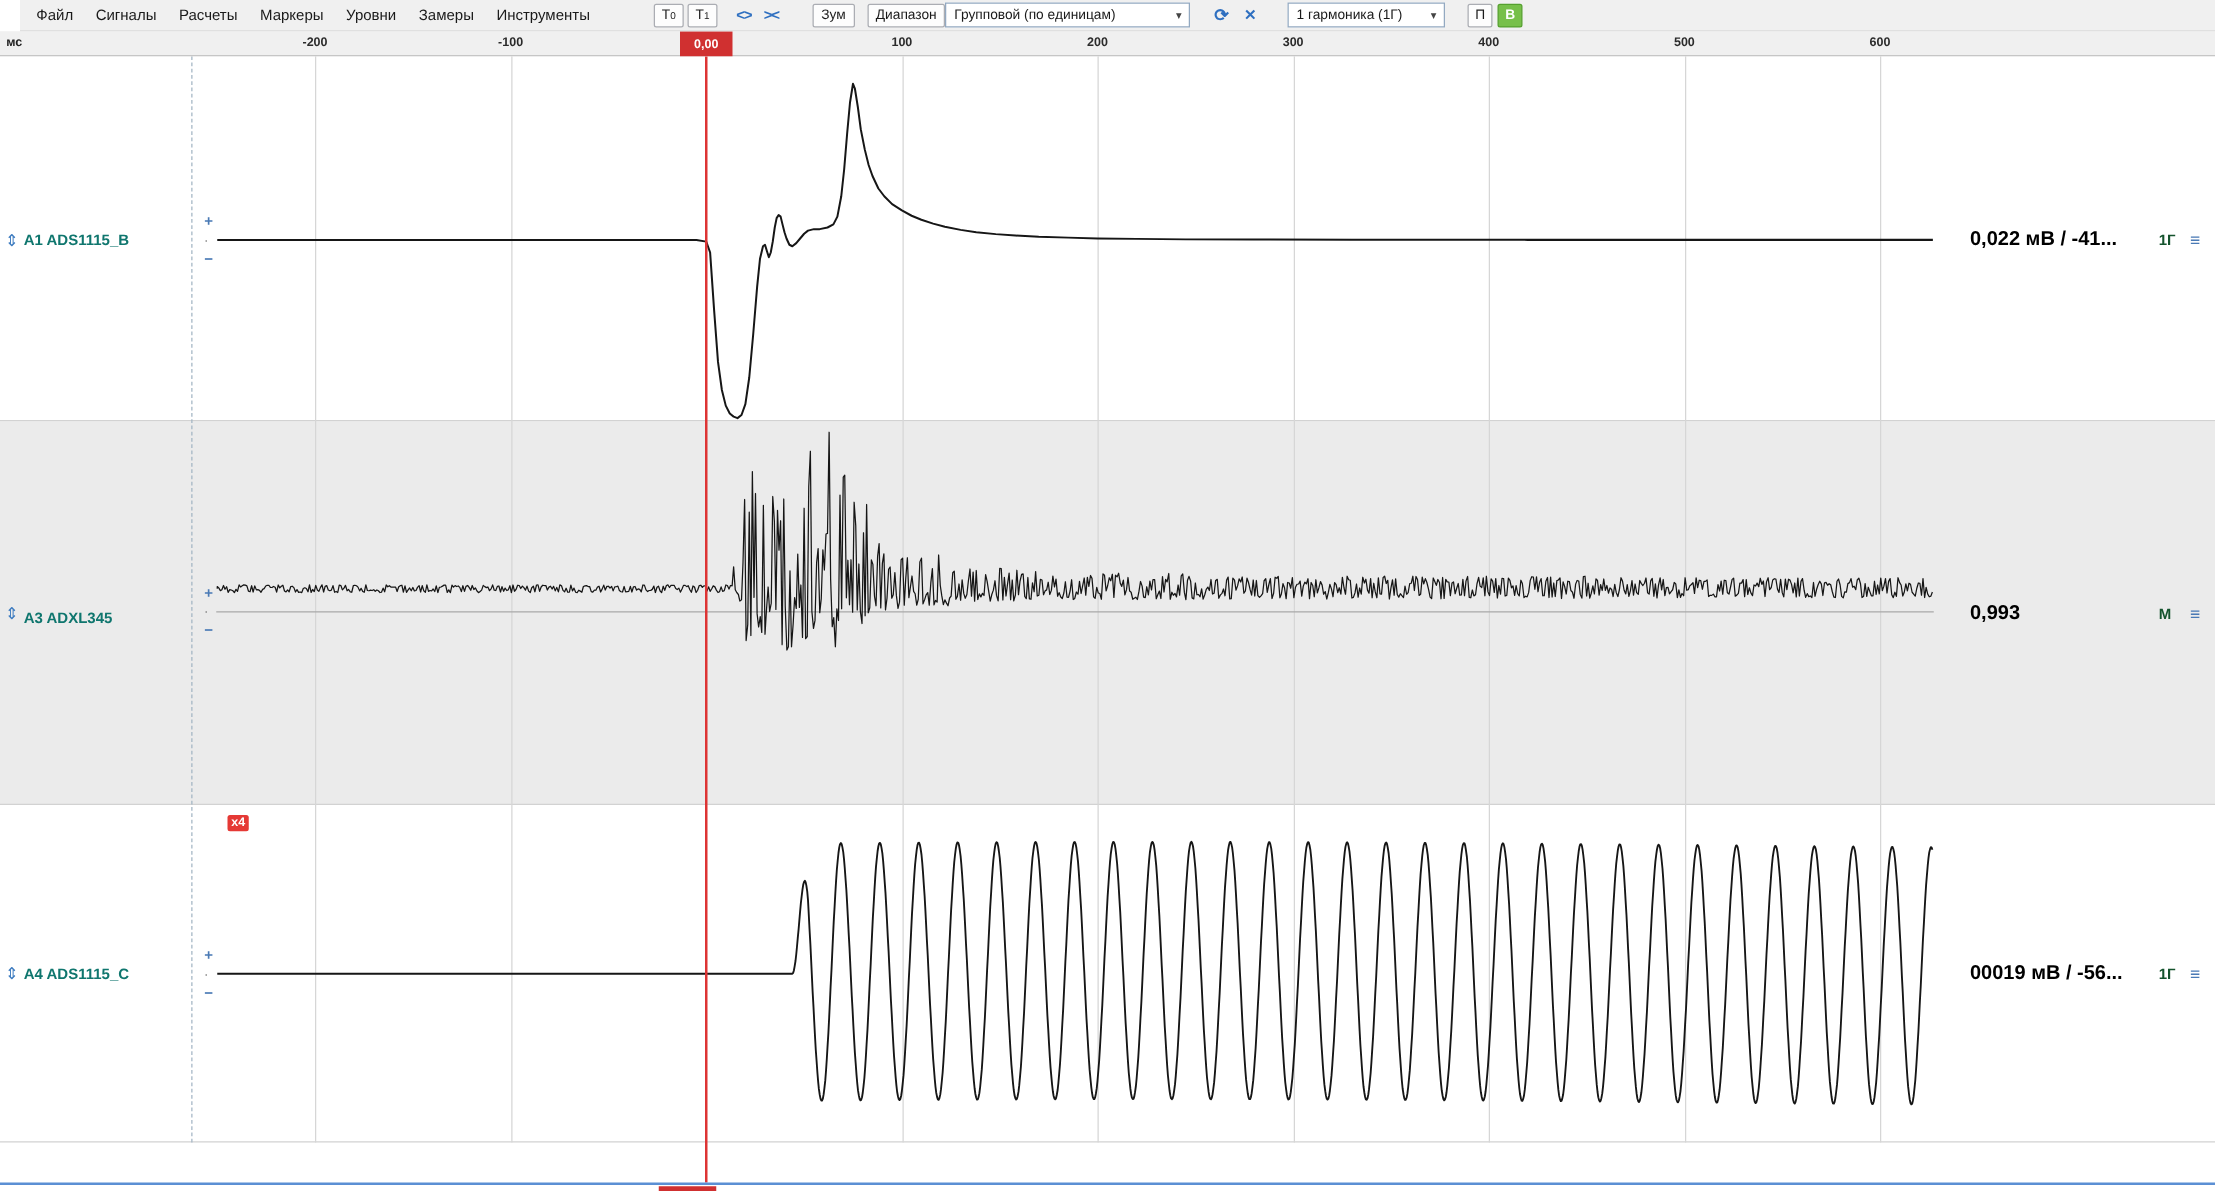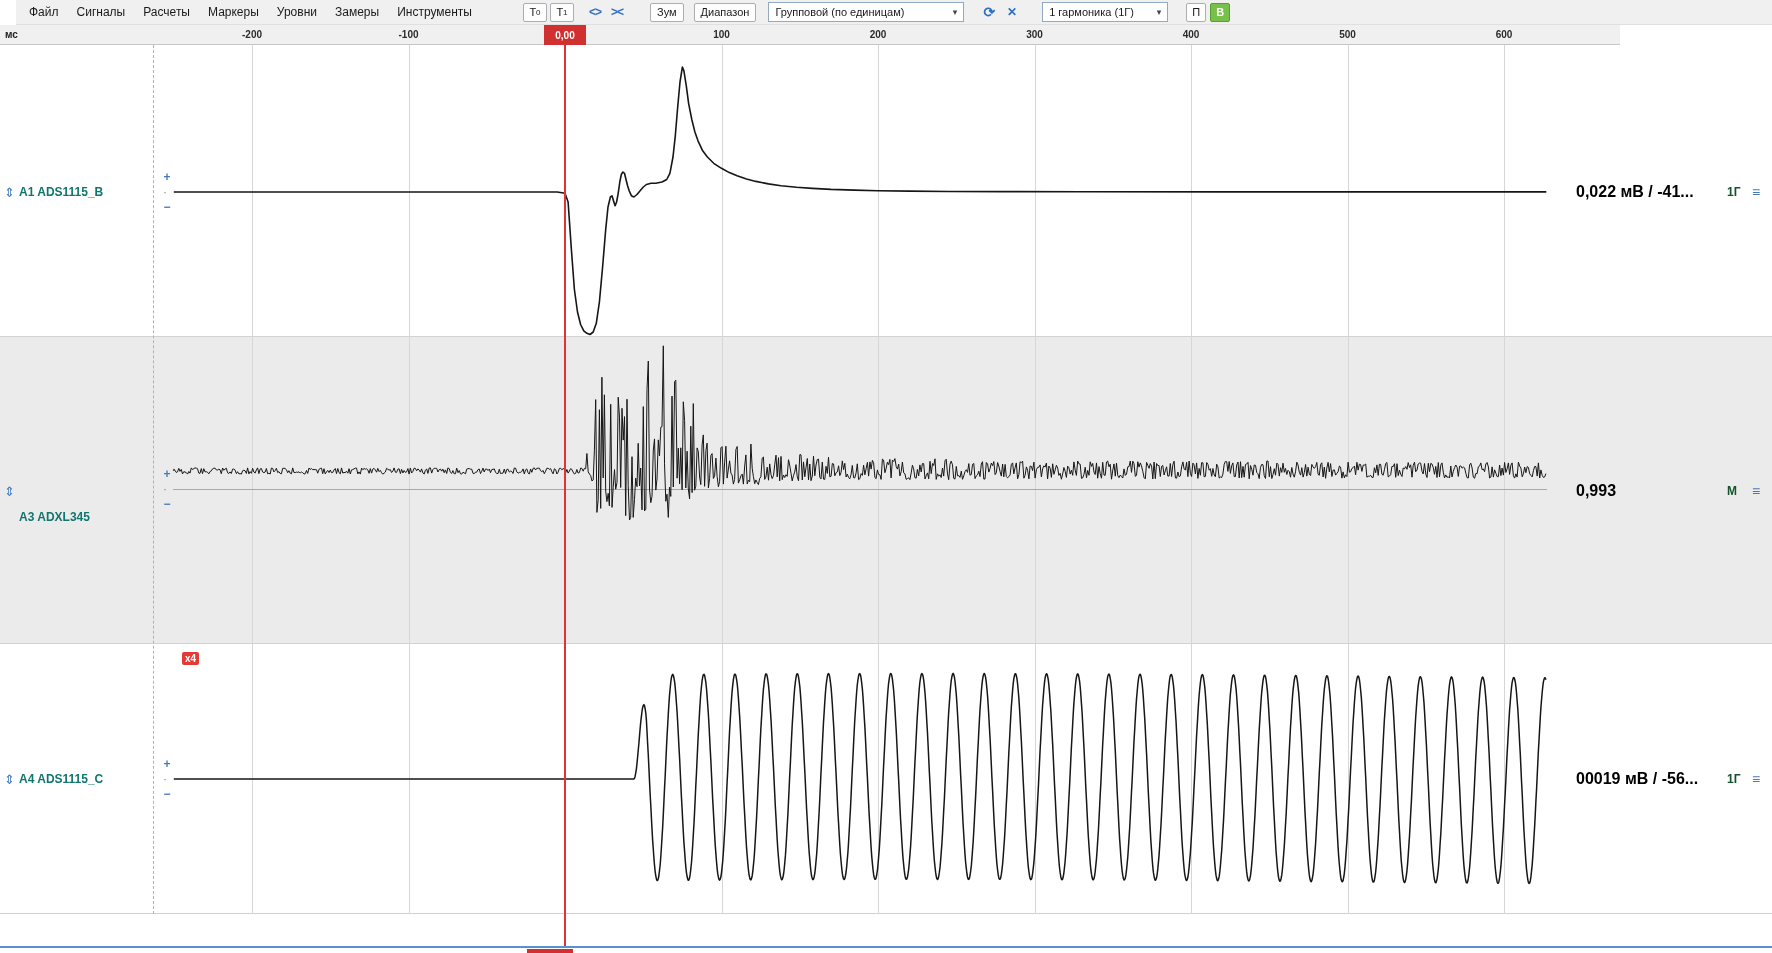--- a/index.html
+++ b/index.html
@@ -20,21 +20,21 @@
   .tb-btn sub { font-size:8px; }
   .tb-glyph { border:none; background:transparent; color:#2e6fc0; font-weight:700;
               font-size:12px; letter-spacing:-1px; padding:0 3px; display:inline-flex;
               align-items:center; height:19px; }
   .combo { height:20px; border:1px solid #93a9c1; background:#fff; display:inline-flex;
            align-items:center; padding:0 6px; font-size:11px; color:#1a1a1a; }
   .combo .caret { margin-left:auto; font-size:9px; color:#444; padding-left:6px; }
   .green-btn { background:#77c04a; border-color:#55a02f; color:#fff; font-weight:700; }
 
   
-  .ruler { position:absolute; left:0; top:25px; width:1620px; height:20px;
+  .ruler { position:absolute; left:0; top:25px; width:1772px; height:20px;
            background:#f0f0f0; border-bottom:1px solid #c6c6c6; z-index:18; }
   .ruler-unit { position:absolute; left:5px; top:4px; font-size:10px; font-weight:700; color:#222; }
   .tick { position:absolute; top:4px; transform:translateX(-50%); font-size:10px;
           font-weight:700; color:#2b2b2b; white-space:nowrap; }
   .cursor-box { position:absolute; top:0; width:42px; height:20px; background:#d03030;
                 color:#fff; font-size:10px; font-weight:700; display:flex;
                 align-items:center; justify-content:center; z-index:21; }
 
   
   .band { position:absolute; left:0; width:1772px; z-index:0; }
@@ -92,21 +92,21 @@
         <span>Т</span>
         <sub>1</sub>
       </span>
 
     <span class="tb-glyph" style="margin-left:12px;">&lt;&gt;</span>
     <span class="tb-glyph" style="margin-left:4px;">&gt;&lt;</span>
 
     <span class="tb-btn" style="margin-left:24px;">Зум</span>
     <span class="tb-btn" style="margin-left:10px;">Диапазон</span>
 
-    <span class="combo" style="margin-left:12px;width:196px;">
+    <span class="combo" style="width:196px;">
       <span>Групповой (по единицам)</span>
       <span class="caret">▾</span>
     </span>
 
     <span class="tb-glyph" style="margin-left:16px;font-size:14px;letter-spacing:0;">⟳</span>
     <span class="tb-glyph" style="margin-left:6px;font-size:12px;letter-spacing:0;">✕</span>
 
     <span class="combo" style="margin-left:22px;width:126px;">
       <span>1 гармоника (1Г)</span>
       <span class="caret">▾</span>
@@ -164,21 +164,21 @@
   <div id="channel-ui">
       <span class="ch-move" style="top: 192px;">⇕</span>
       <span class="ch-name" style="top: 192px;">A1 ADS1115_B</span>
       <span class="ch-ctl" style="top: 177px;">+</span>
       <span class="ch-dot" style="top: 192px;">·</span>
       <span class="ch-ctl" style="top: 207px;">−</span>
       <span class="ch-value" style="top: 192px;">0,022 мВ / -41...</span>
       <span class="ch-unit" style="top: 192px;">1Г</span>
       <span class="ch-menu" style="top: 192px;">≡</span>
       <span class="ch-move" style="top: 491px;">⇕</span>
-      <span class="ch-name" style="top: 517px;">A3 ADXL345</span>
+      <span class="ch-name" style="top: 494px;">A3 ADXL345</span>
       <span class="ch-ctl" style="top: 474px;">+</span>
       <span class="ch-dot" style="top: 489px;">·</span>
       <span class="ch-ctl" style="top: 504px;">−</span>
       <span class="ch-value" style="top: 491px;">0,993</span>
       <span class="ch-unit" style="top: 491px;">М</span>
       <span class="ch-menu" style="top: 491px;">≡</span>
       <span class="ch-move" style="top: 779px;">⇕</span>
       <span class="ch-name" style="top: 779px;">A4 ADS1115_C</span>
       <span class="ch-ctl" style="top: 764px;">+</span>
       <span class="ch-dot" style="top: 779px;">·</span>

